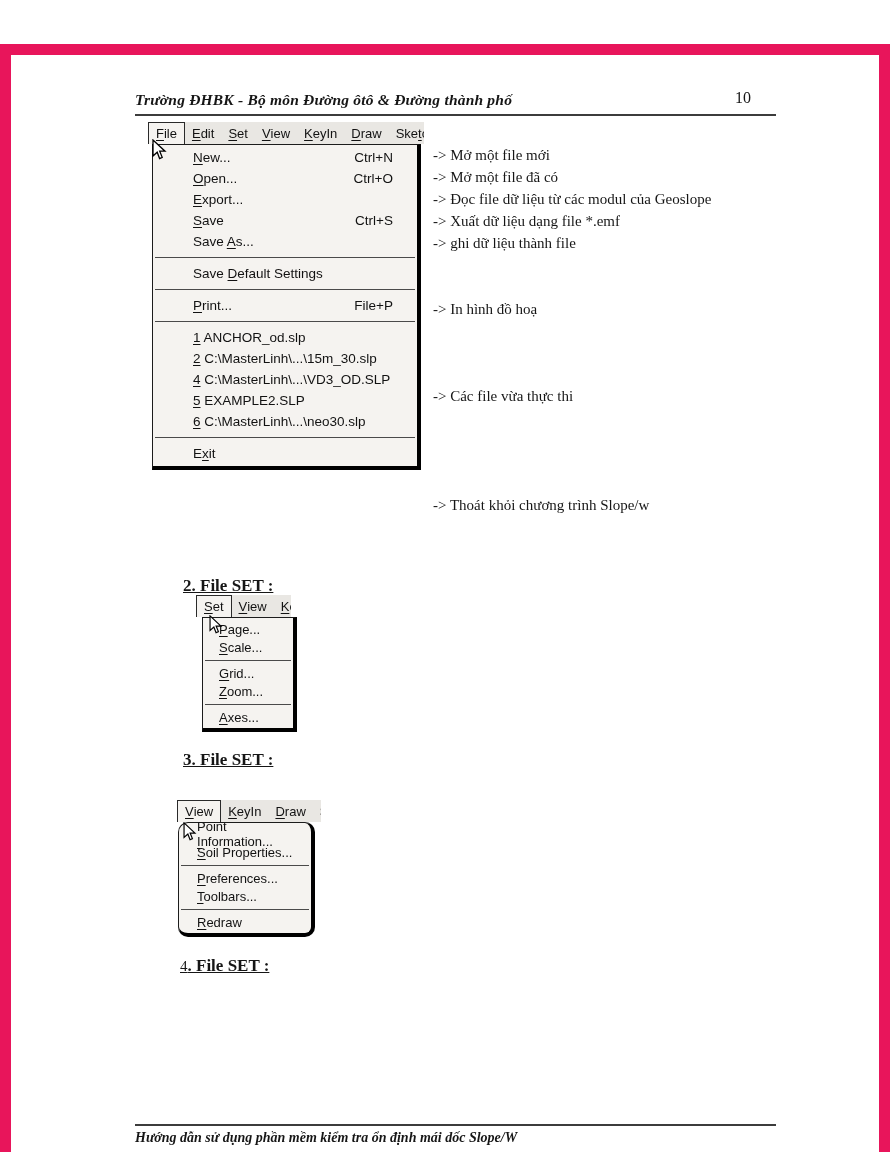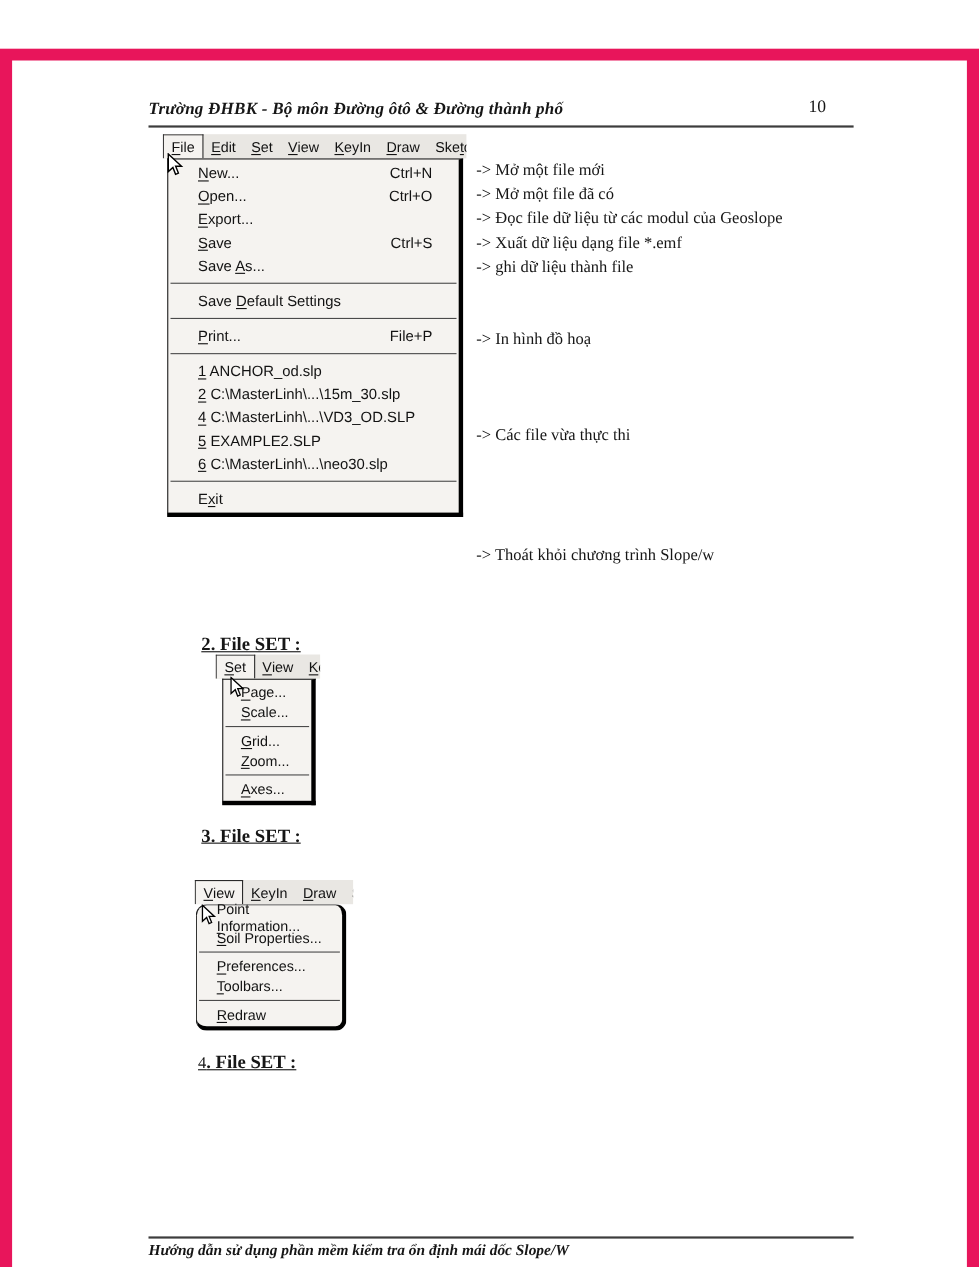--- a/index.html
+++ b/index.html
@@ -49,21 +49,21 @@
     border:1px solid #2a2a2a;border-bottom:none;background:var(--menu-bg);
   }
   .dropdown{
     position:absolute;background:var(--menu-bg);box-sizing:border-box;
     border:1px solid #1c1c1c;border-right:4px solid #000;border-bottom:4px solid #000;
     font-family:"Liberation Sans","DejaVu Sans",sans-serif;color:#121212;
     padding:2px 0;
   }
   .menu-item{display:flex;align-items:center;position:relative;}
   .dd-large{font-size:13.5px;}
-  .dd-large .menu-item{height:21px;padding-left:27px;padding-right:24px;gap:40px;}
+  .dd-large .menu-item{height:21px;padding-left:40px;padding-right:24px;gap:40px;}
   .dd-small{font-size:13px;}
   .dd-small .menu-item{height:18px;padding-left:16px;padding-right:8px;}
   .dd-view .menu-item{padding-left:18px;}
   .mi-shortcut{margin-left:auto;}
   .mi-arrow{position:absolute;right:7px;font-size:8px;line-height:1;}
   .menu-sep{height:1px;background:#4a4a4a;}
   .dd-large .menu-sep{margin:5px 2px;}
   .dd-small .menu-sep{margin:3.5px 2px;}
   .cursor{position:absolute;z-index:5;}
   u{text-underline-offset:2px;}
@@ -151,21 +151,21 @@
   <div class="annotation" style="top:452px">-&gt; Thoát khỏi chương trình Slope/w</div>
 
   <div class="section-heading" style="left:183px;top:532px;">2. File SET :</div>
 
   <div class="shot" style="left:196px;top:551px;width:95px;">
     <div class="menubar" style="width:95px;">
         <span class="mb-item selected"><u>S</u>et</span>
         <span class="mb-item"><u>V</u>iew</span>
         <span class="mb-item"><u>K</u>e</span>
       </div>
-    <div class="dropdown dd-small" style="left:6px;top:22px;width:85px;">
+    <div class="dropdown dd-small" style="left:6px;top:22px;width:95px;">
         <div class="menu-item">
           <span class="mi-label"><u>P</u>age...</span>
         </div>
         <div class="menu-item">
           <span class="mi-label"><u>S</u>cale...</span>
         </div>
         <div class="menu-sep"></div>
         <div class="menu-item">
           <span class="mi-label"><u>G</u>rid...</span>
         </div>

